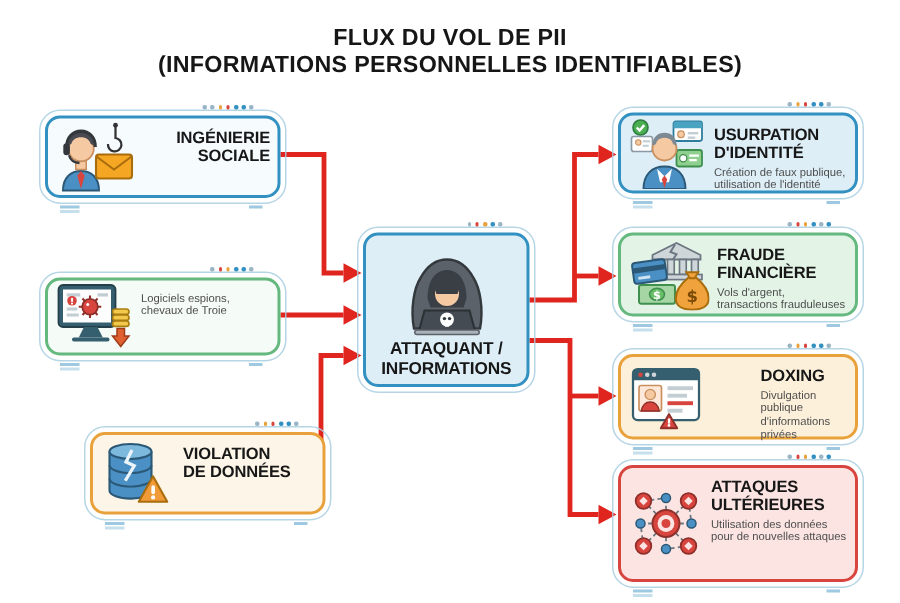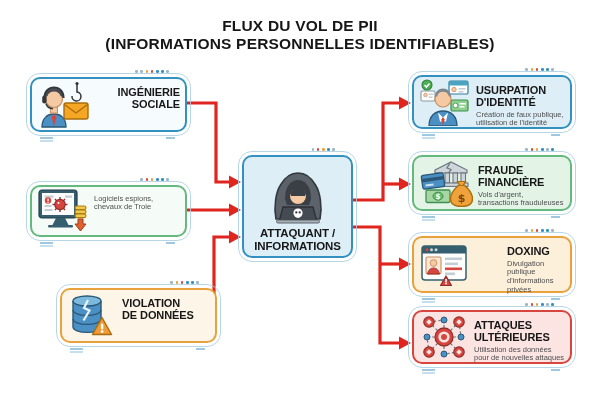--- a/index.html
+++ b/index.html
@@ -30,21 +30,21 @@
   
   #src0{left:30px;top:77px;width:157px;height:55px;text-align:right;}
   #src1{left:30px;top:185px;width:157px;height:52px;}
   #src2{left:40px;top:288px;width:157px;height:55px;margin-left:20px;}
   #center{left:242px;top:155px;width:111px;height:103px;flex-direction:column;
           justify-content:flex-start;gap:2px;padding-top:6px;}
   #center .card-title{text-align:center;font-size:11.5px;line-height:13px;}
   #out0{left:412px;top:75px;width:160px;height:54px;}
   #out1{left:412px;top:155px;width:160px;height:56px;}
   #out2{left:412px;top:236px;width:160px;height:57px;gap:36px;}
-  #out3{left:412px;top:310px;width:160px;height:54px;}
+  #out3{left:412px;top:310px;width:160px;height:78px;}
   .caption{position:absolute;left:225px;top:263px;width:146px;z-index:1;text-align:center;
         font-weight:700;font-size:9px;line-height:11px;color:#161616;white-space:pre-line;}
   
   .dots{position:absolute;top:-9px;right:16px;display:flex;gap:2.6px;}
   .dots i{width:2.6px;height:2.6px;border-radius:50%;display:block;}
   .d1{background:#9ab6c6;} .d2{background:#e9a13b;} .d3{background:#d8453e;} .d4{background:#3291c1;}
   .tickL,.tickR{position:absolute;height:1.6px;background:#9ec9e0;}
   .tickL{bottom:-9px;left:8px;width:13px;box-shadow:0 3px 0 #c5dfec;}
   .tickR{bottom:-9px;right:10px;width:9px;}
   #arrows{position:absolute;inset:0;z-index:0;pointer-events:none;}

